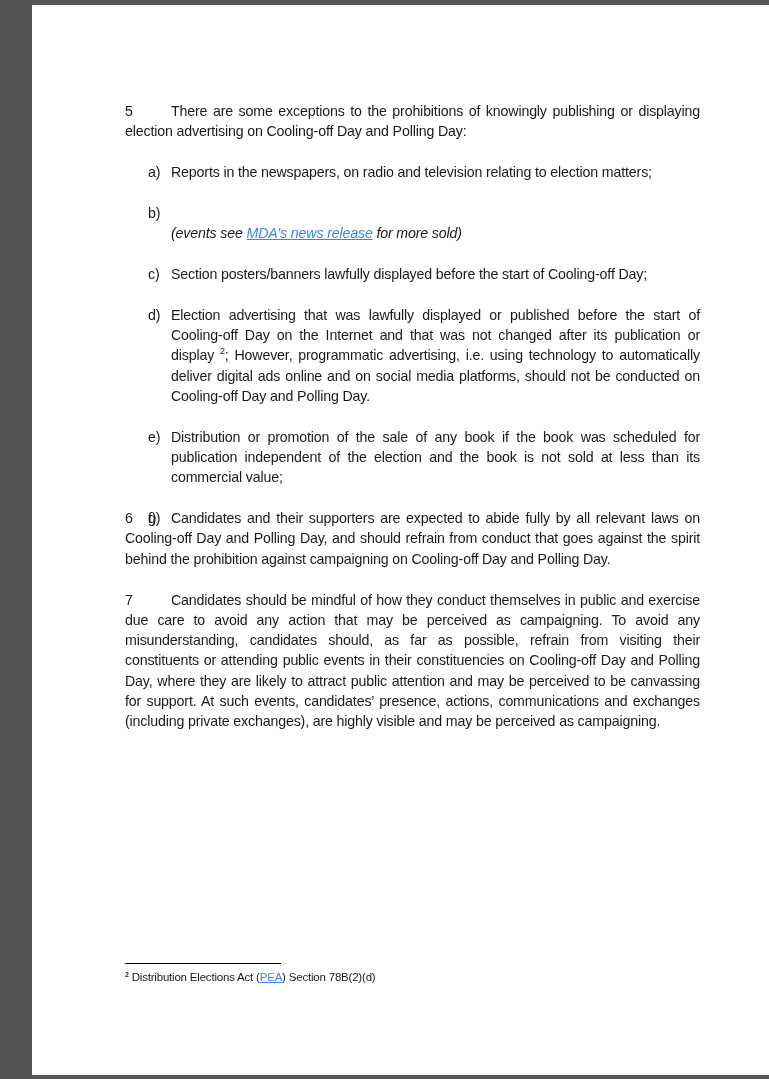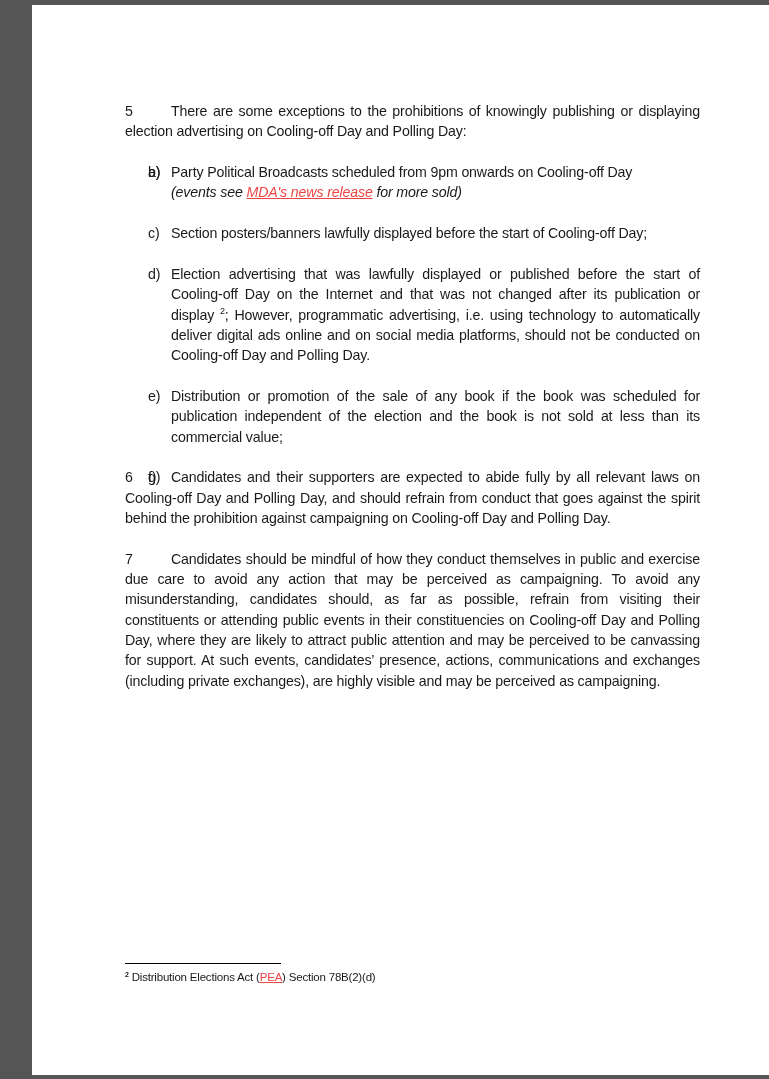--- a/index.html
+++ b/index.html
@@ -58,21 +58,21 @@
     }
     .list-item .letter {
       position: absolute;
       left: 23px;
       top: 0;
     }
     .italic {
       font-style: italic;
     }
     a.link {
-      color: #ef4444;
+      color: #3b82f6;
       text-decoration: underline;
     }
     sup {
       font-size: 9px;
       line-height: 0;
       vertical-align: 6px;
     }
     .footnote-rule {
       position: absolute;
       left: 93px;
@@ -100,24 +100,25 @@
 <body>
 
 <div class="page">
   <div class="content">
 
     <p class="para"><span class="num">5</span><span>There are some exceptions to the prohibitions of knowingly publishing or displaying election advertising on Cooling-off Day and Polling Day:</span></p>
 
     <ul class="list">
       <li class="list-item">
         <span class="letter">a)</span>
+        <span>Reports in the newspapers, on radio and television relating to election matters;</span>
       </li>
       <li class="list-item">
         <span class="letter">b)</span>
-        <span>Party Political Broadcasts scheduled from 9pm onwards on Cooling-off Day</span><br>
+        <br>
         <span class="italic"><span>(events see </span><a class="link" href="#">MDA's news release</a><span> for more sold)</span></span>
       </li>
       <li class="list-item">
         <span class="letter">c)</span>
         <span>Section posters/banners lawfully displayed before the start of Cooling-off Day;</span>
       </li>
       <li class="list-item">
         <span class="letter">d)</span>
         <span>Election advertising that was lawfully displayed or published before the start of Cooling-off Day on the Internet and that was not changed after its publication or display</span>&nbsp;<sup>2</sup><span>; However, programmatic advertising, i.e. using technology to automatically deliver digital ads online and on social media platforms, should not be conducted on Cooling-off Day and Polling Day.</span>
       </li>

